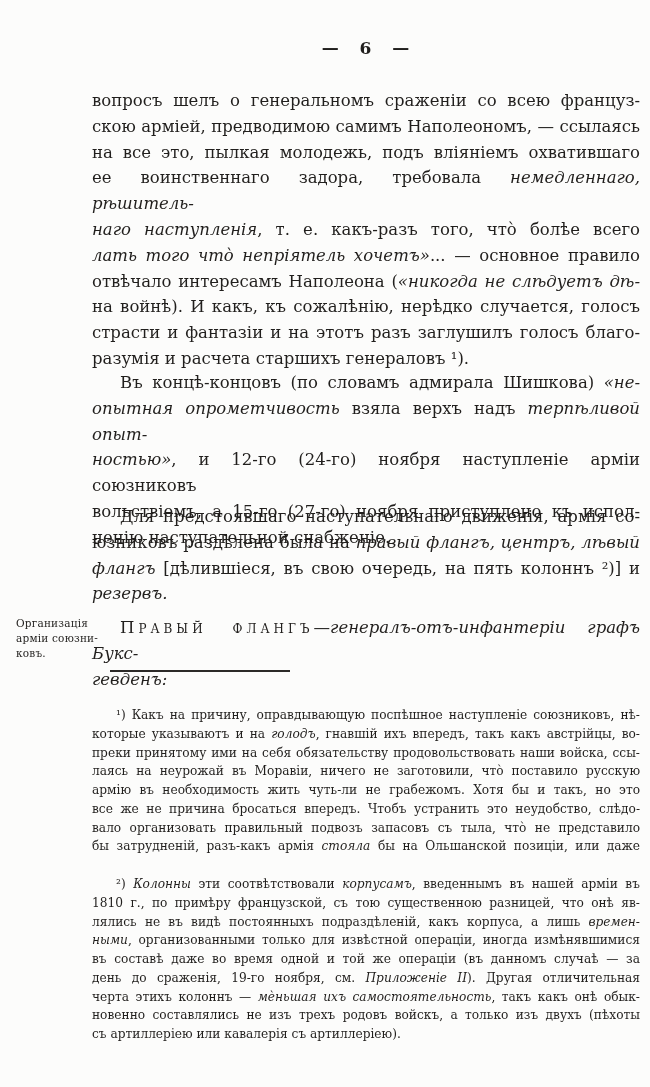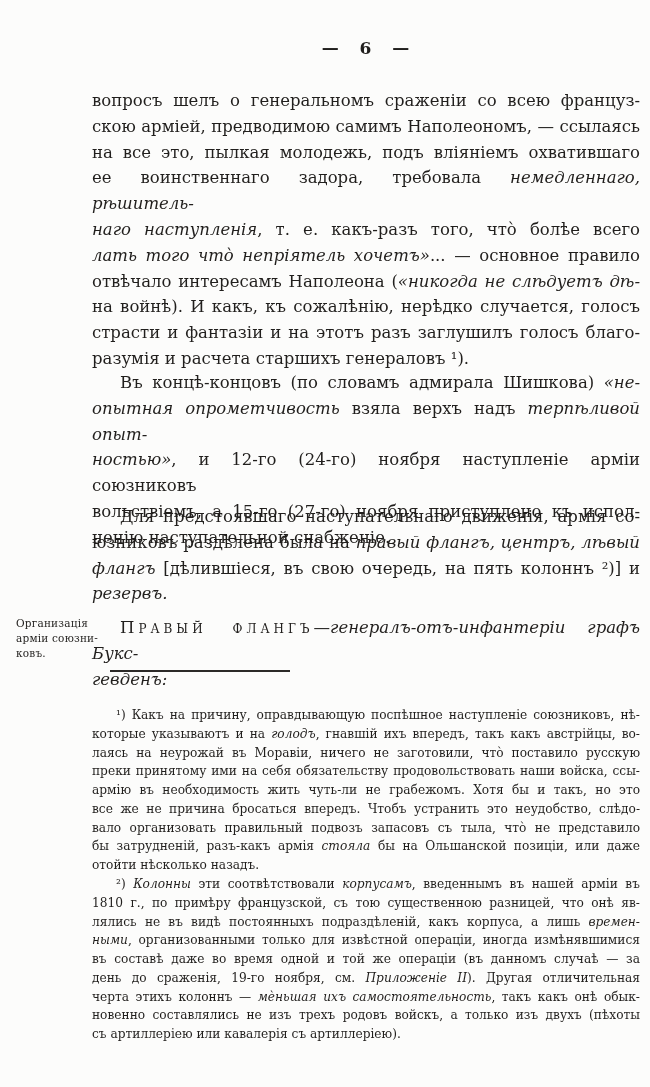--- a/index.html
+++ b/index.html
@@ -95,27 +95,26 @@
   <div class="para p4">
       <div class="tline tindent"><span class="scaps">Правый флангъ</span><span>—</span><span class="it">генералъ-отъ-инфантеріи графъ Букс-</span></div>
       <div class="tline tlast"><span class="it">гевденъ:</span></div>
     </div>
 
   <div class="fnsep"></div>
 
   <div class="fn fn1">
       <div class="tline tindent"><span>¹) Какъ на причину, оправдывающую поспѣшное наступленіе союзниковъ, нѣ-</span></div>
       <div class="tline"><span>которые указываютъ и на </span><span class="it">голодъ</span><span>, гнавшій ихъ впередъ, такъ какъ австрійцы, во-</span></div>
+      <div class="tline"><span>преки принятому ими на себя обязательству продовольствовать наши войска, ссы-</span></div>
       <div class="tline"><span>лаясь на неурожай въ Моравіи, ничего не заготовили, чтò поставило русскую</span></div>
-      <div class="tline"><span>преки принятому ими на себя обязательству продовольствовать наши войска, ссы-</span></div>
       <div class="tline"><span>армію въ необходимость жить чуть-ли не грабежомъ. Хотя бы и такъ, но это</span></div>
       <div class="tline"><span>все же не причина бросаться впередъ. Чтобъ устранить это неудобство, слѣдо-</span></div>
       <div class="tline"><span>вало организовать правильный подвозъ запасовъ съ тыла, чтò не представило</span></div>
       <div class="tline"><span>бы затрудненій, разъ-какъ армія </span><span class="it">стояла</span><span> бы на Ольшанской позиціи, или даже</span></div>
-      <div class="tline tlast"><span>отойти нѣсколько назадъ.</span></div>
     </div>
   <div class="fn fn2">
       <div class="tline tindent"><span>²) </span><span class="it">Колонны</span><span> эти соотвѣтствовали </span><span class="it">корпусамъ</span><span>, введеннымъ въ нашей арміи въ</span></div>
       <div class="tline"><span>1810 г., по примѣру французской, съ тою существенною разницей, что онѣ яв-</span></div>
       <div class="tline"><span>лялись не въ видѣ постоянныхъ подраздѣленій, какъ корпуса, а лишь </span><span class="it">времен-</span></div>
       <div class="tline"><span class="it">ными</span><span>, организованными только для извѣстной операціи, иногда измѣнявшимися</span></div>
       <div class="tline"><span>въ составѣ даже во время одной и той же операціи (въ данномъ случаѣ — за</span></div>
       <div class="tline"><span>день до сраженія, 19-го ноября, см. </span><span class="it">Приложеніе II</span><span>). Другая отличительная</span></div>
       <div class="tline"><span>черта этихъ колоннъ — </span><span class="it">мèньшая ихъ самостоятельность</span><span>, такъ какъ онѣ обык-</span></div>
       <div class="tline"><span>новенно составлялись не изъ трехъ родовъ войскъ, а только изъ двухъ (пѣхоты</span></div>

